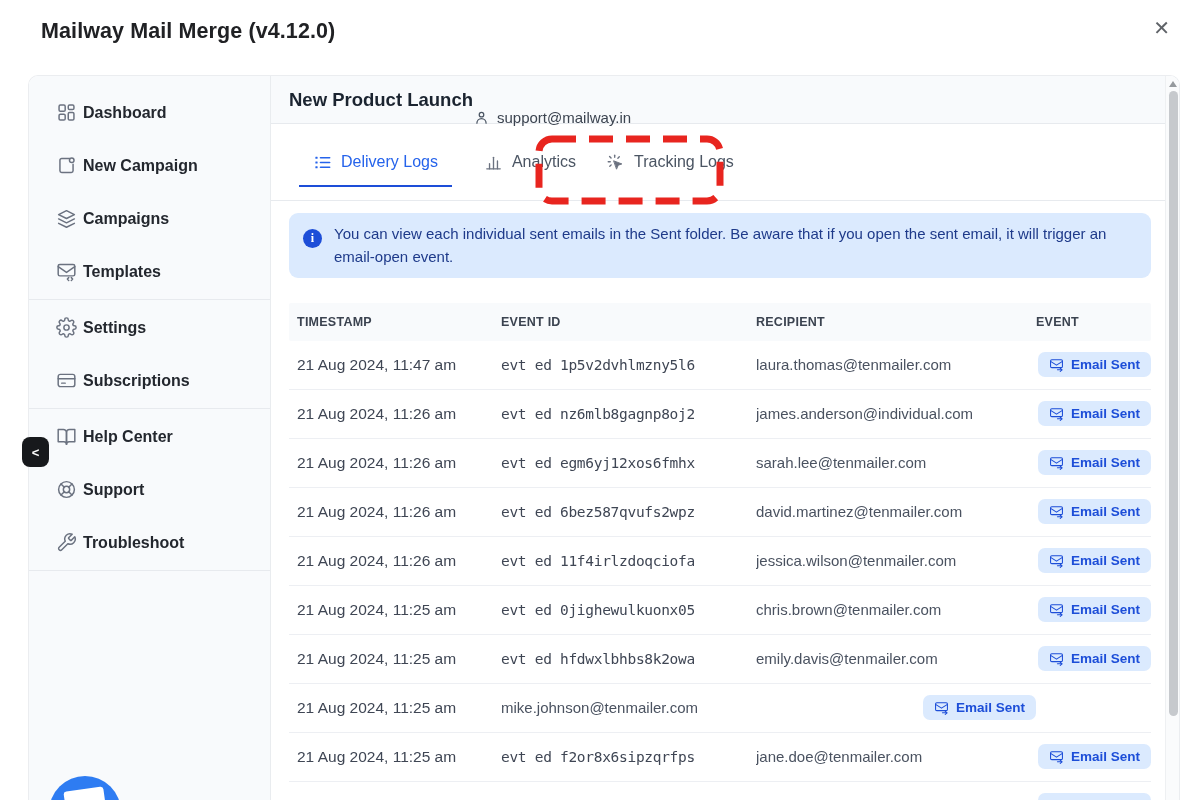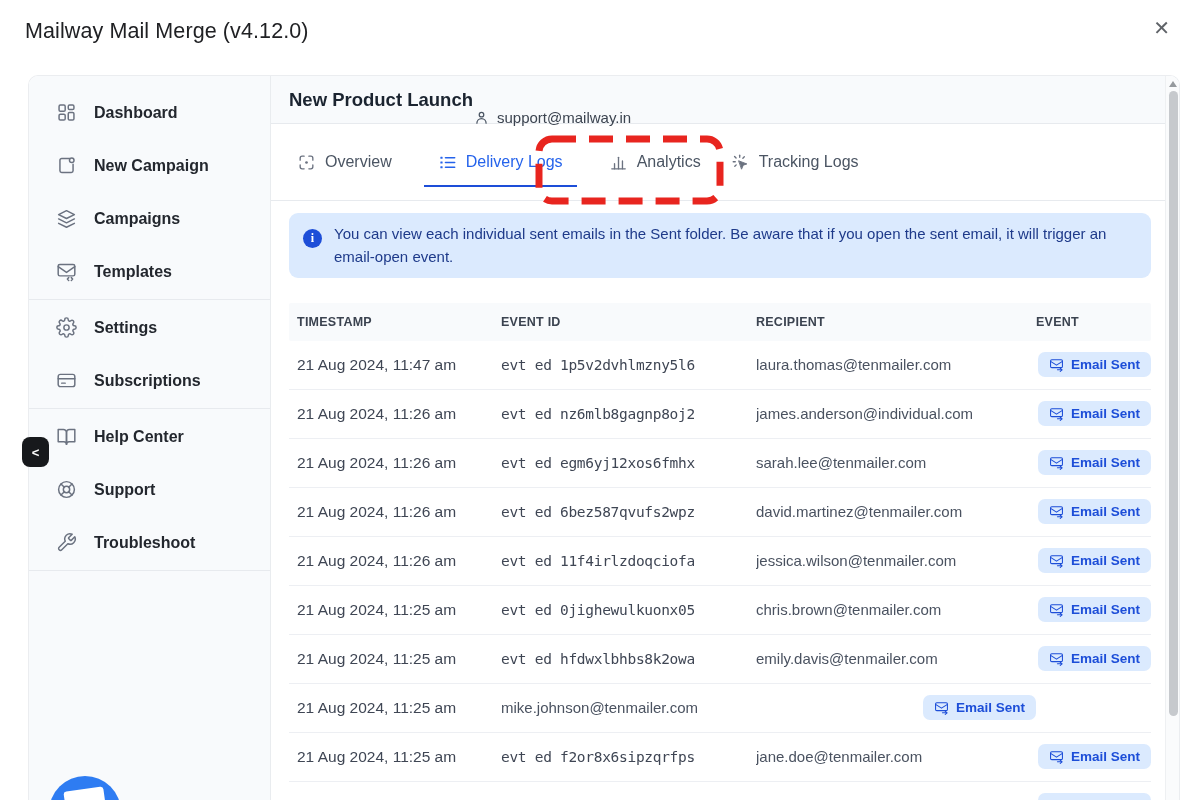--- a/index.html
+++ b/index.html
@@ -1,33 +1,33 @@
 <!DOCTYPE html>
 <html><head>
 <meta charset="utf-8">
 <style>
   * { box-sizing: border-box; margin: 0; padding: 0; }
   html,body { width:1200px; height:800px; overflow:hidden; background:#fff;
     font-family:"Liberation Sans", sans-serif; position:relative; }
 
   
-  .app-title { position:absolute; left:25px; top:19px; font-size:21.5px;
-    font-weight:400; color:#202124; letter-spacing:.1px; }
+  .app-title { position:absolute; left:41px; top:19px; font-size:21.5px;
+    font-weight:700; color:#202124; letter-spacing:.1px; }
   .close-btn { position:absolute; right:30px; top:18px; font-size:20px;
     color:#5f6368; background:none; border:none; cursor:pointer; line-height:1; }
 
   
   .card { position:absolute; left:28px; top:75px; width:1152px; height:725px;
     border:1px solid #ebedf0; border-bottom:none; border-radius:10px 10px 0 0;
     overflow:hidden; display:flex; background:#fff; }
 
   
   .sidebar { width:242px; flex-shrink:0; background:#f8fafc;
     border-right:1px solid #e9ecef; padding-top:10px; }
-  .nav-item { display:flex; align-items:center; gap:17px; height:53px;
+  .nav-item { display:flex; align-items:center; gap:6px; height:53px;
     padding-left:27px; cursor:pointer; }
   .nav-icon { width:21px; height:21px; color:#6b7280; display:flex; flex-shrink:0; }
   .nav-icon svg { width:100%; height:100%; }
   .nav-label { font-size:16px; font-weight:600; color:#23272e; }
   .nav-divider { height:1px; background:#e7eaee; margin:1px 0; }
 
   .collapse-btn { position:absolute; left:22px; top:437px; width:27px; height:30px;
     background:#17191c; color:#fff; border-radius:8px; display:flex;
     align-items:center; justify-content:center; font-size:13px; font-weight:700;
     z-index:20; cursor:pointer; }
@@ -213,32 +213,20 @@
           <svg viewBox="0 0 24 24" fill="none" stroke="currentColor" stroke-width="1.8" stroke-linecap="round">
             <circle cx="12" cy="8" r="3.2"></circle>
               <path d="M5.5 20a6.5 6.5 0 0 1 13 0"></path>
           </svg>
         </span>
         <span>support@mailway.in</span>
       </div>
     </div>
 
     <div class="tabs-row">
-        <div class="tab">
-          <span class="tab-icon">
-            <svg viewBox="0 0 24 24" fill="none" stroke="currentColor" stroke-width="1.7" stroke-linecap="round" stroke-linejoin="round">
-              <path d="M4 9V6.5A2.5 2.5 0 0 1 6.5 4H9"></path>
-              <path d="M15 4h2.5A2.5 2.5 0 0 1 20 6.5V9"></path>
-              <path d="M20 15v2.5a2.5 2.5 0 0 1-2.5 2.5H15"></path>
-              <path d="M9 20H6.5A2.5 2.5 0 0 1 4 17.5V15"></path>
-              <circle cx="12" cy="12" r="1.7" fill="currentColor" stroke="none"></circle>
-            </svg>
-          </span>
-          <span>Overview</span>
-        </div>
         <div class="tab active">
           <span class="tab-icon">
             <svg viewBox="0 0 24 24" fill="none" stroke="currentColor" stroke-width="1.7" stroke-linecap="round" stroke-linejoin="round">
               <rect x="3" y="4.6" width="2.8" height="2.8" rx=".6" fill="currentColor" stroke="none"></rect>
               <rect x="3" y="10.6" width="2.8" height="2.8" rx=".6" fill="currentColor" stroke="none"></rect>
               <rect x="3" y="16.6" width="2.8" height="2.8" rx=".6" fill="currentColor" stroke="none"></rect>
               <line x1="9.5" y1="6" x2="21" y2="6" stroke-width="2.1"></line>
               <line x1="9.5" y1="12" x2="21" y2="12" stroke-width="2.1"></line>
               <line x1="9.5" y1="18" x2="21" y2="18" stroke-width="2.1"></line>
             </svg>

